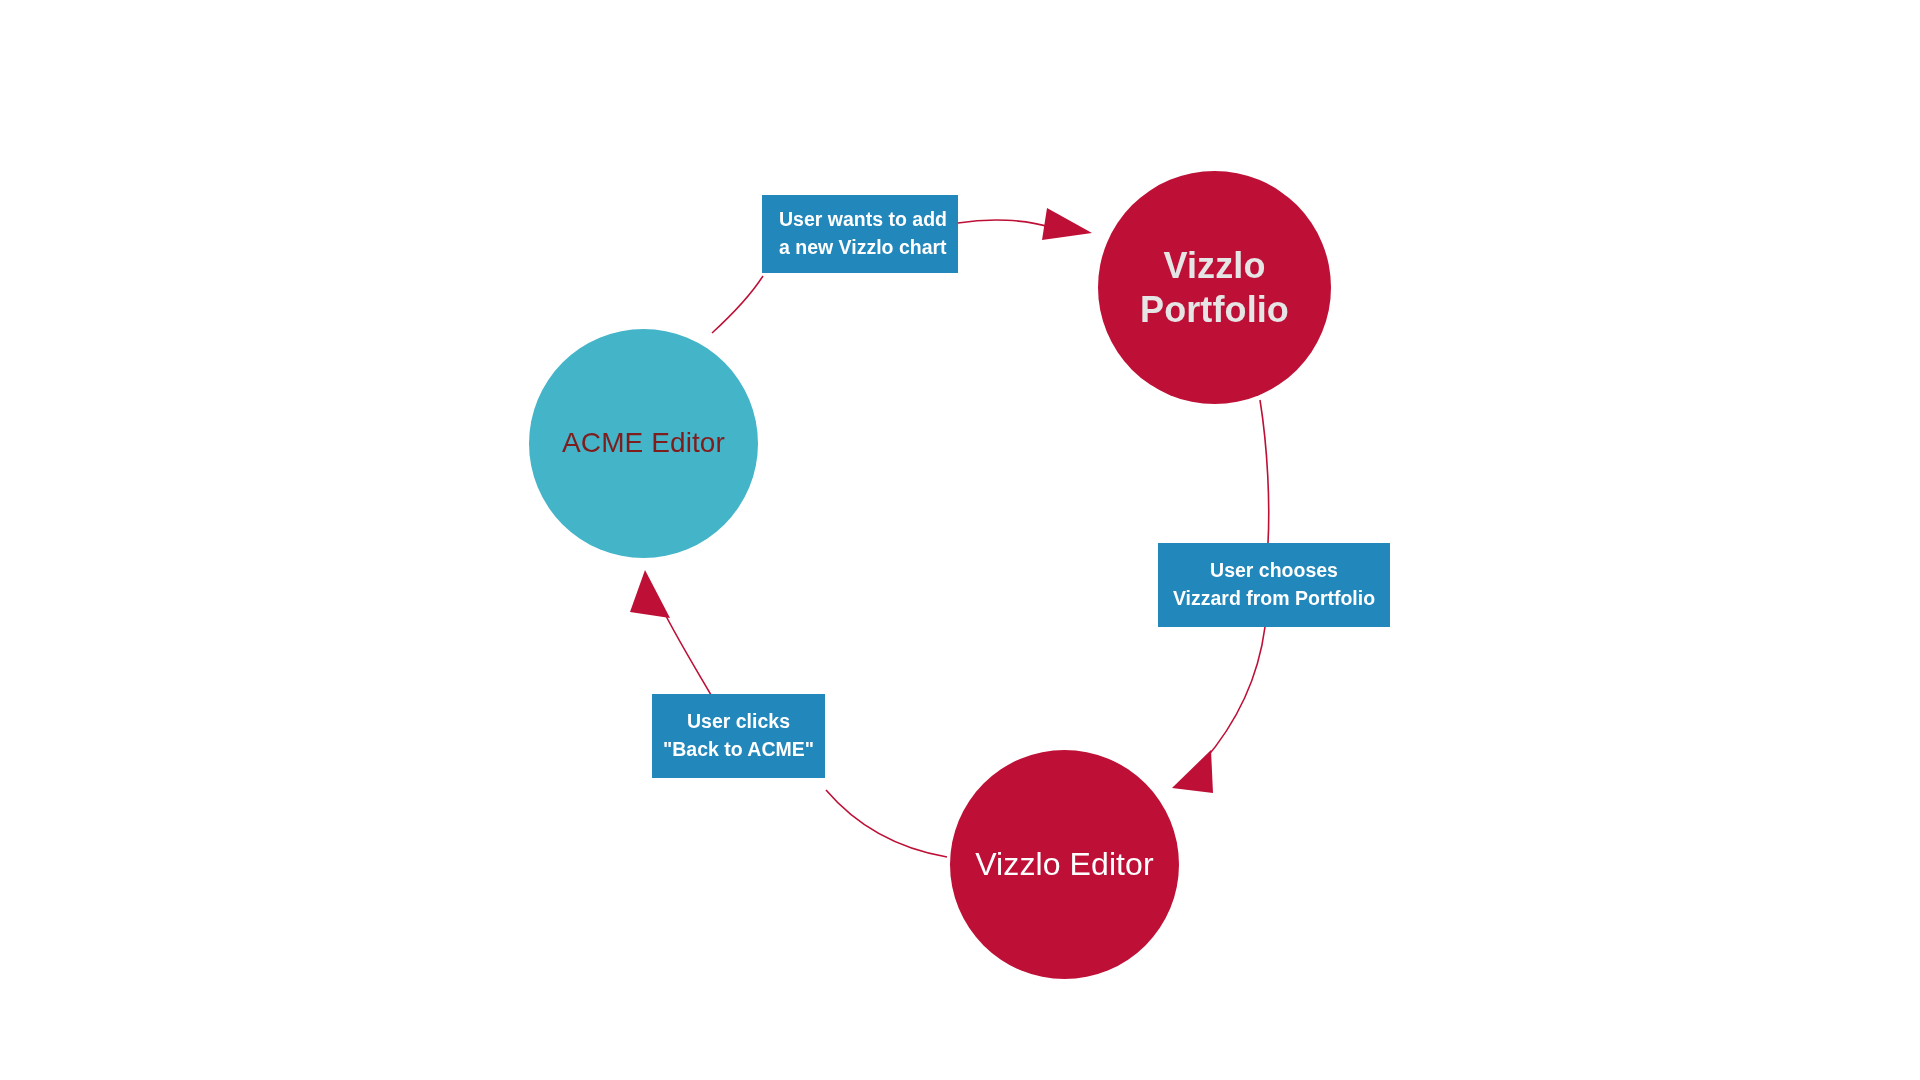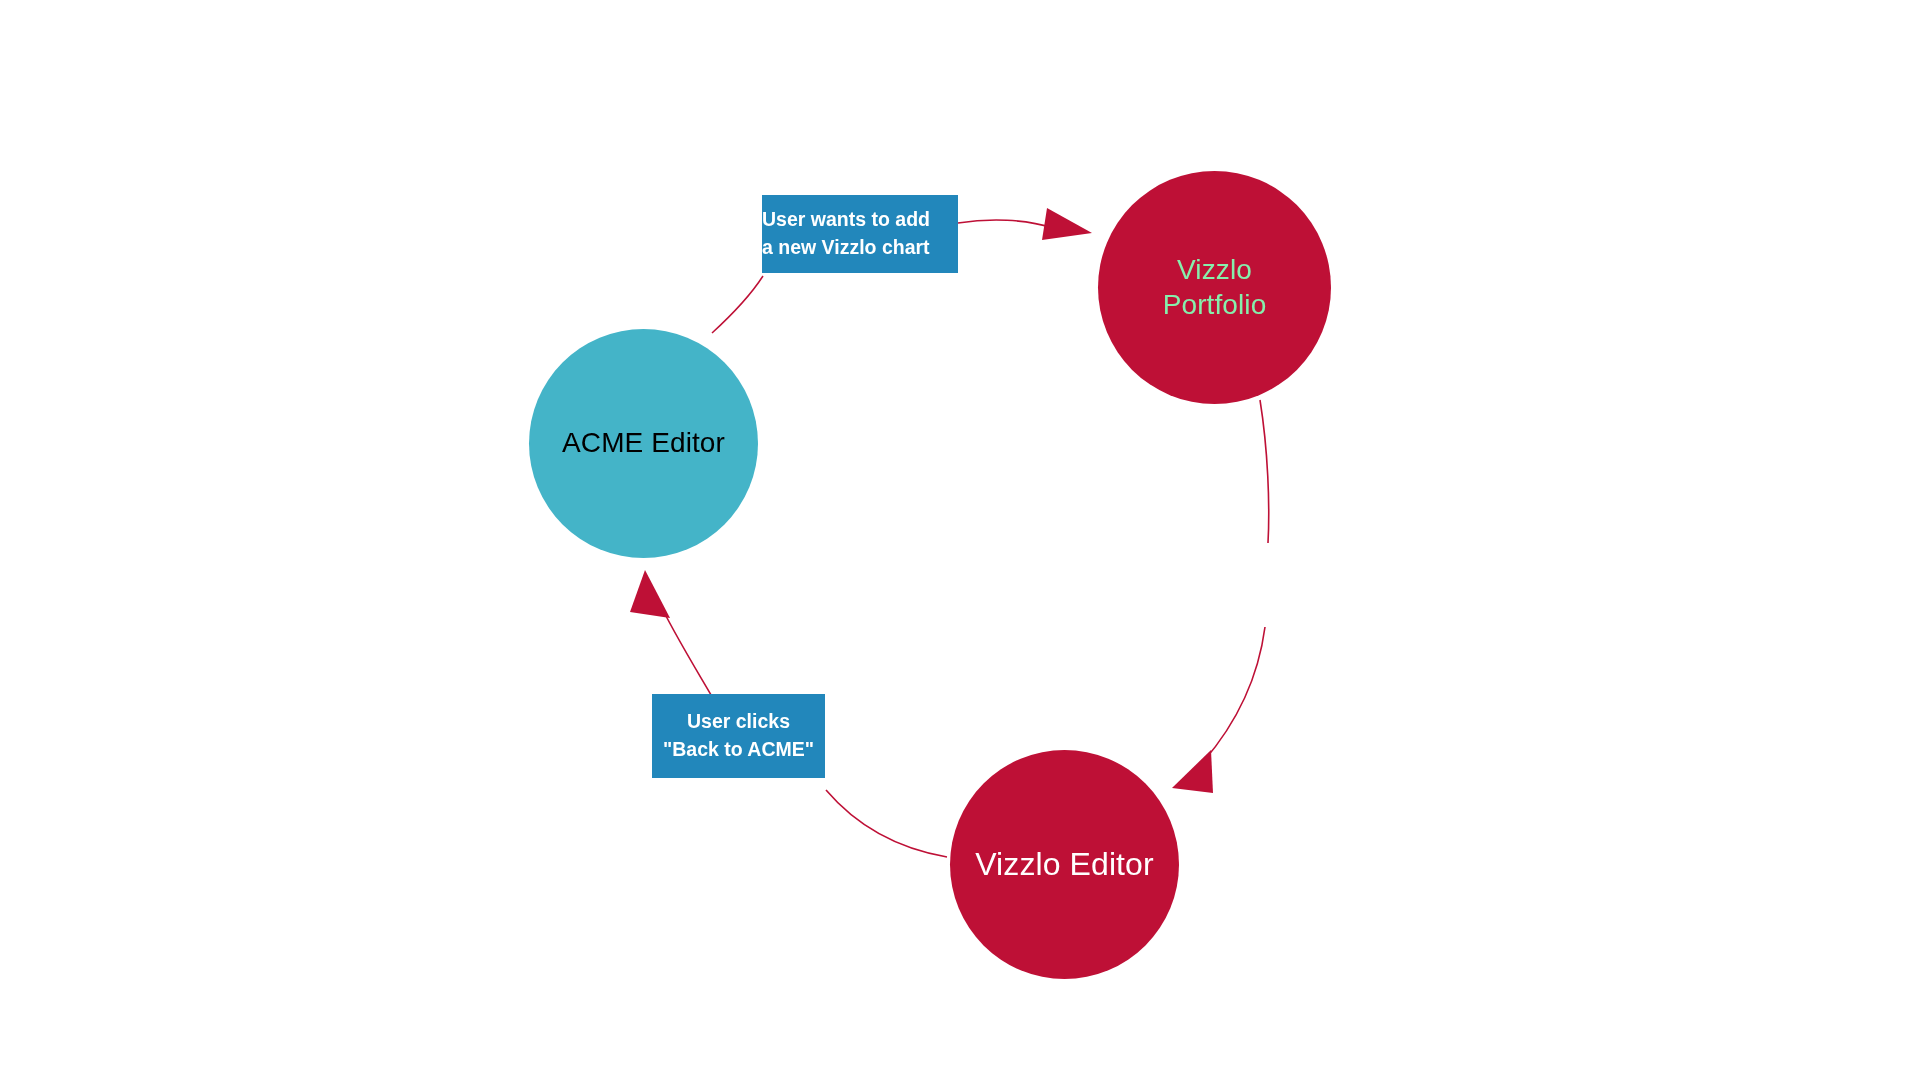--- a/index.html
+++ b/index.html
@@ -45,35 +45,35 @@
     letter-spacing: 0.1px;
   }
   #node-acme-editor {
     left: 529px;
     top: 329px;
     width: 229px;
     height: 229px;
     background: #44b4c8;
   }
   #node-acme-editor .node-label {
-    color: #000000;
+    color: #7f1d1d;
     font-size: 28px;
     font-weight: 400;
   }
   #node-vizzlo-portfolio {
     left: 1098px;
     top: 171px;
     width: 233px;
     height: 233px;
     background: #be1036;
   }
   #node-vizzlo-portfolio .node-label {
-    color: #86efac;
-    font-size: 28px;
-    font-weight: 400;
+    color: #e5e5e5;
+    font-size: 36px;
+    font-weight: 700;
   }
   #node-vizzlo-editor {
     left: 950px;
     top: 750px;
     width: 229px;
     height: 229px;
     background: #be1036;
   }
   #node-vizzlo-editor .node-label {
     color: #ffffff;
@@ -94,20 +94,21 @@
     font-weight: bold;
     line-height: 1.42;
     white-space: pre-line;
     width: 100%;
   }
   #step-box-add-chart {
     left: 762px;
     top: 195px;
     width: 196px;
     height: 78px;
+    padding-left: 17px;
   }
   #step-box-add-chart .step-text {
     text-align: left;
   }
   #step-box-choose-vizzard {
     left: 1158px;
     top: 543px;
     width: 232px;
     height: 84px;
     justify-content: center;
@@ -157,19 +158,23 @@
 
   <div class="node" id="node-vizzlo-editor">
     <span class="node-label">Vizzlo Editor</span>
   </div>
 
   <div class="step-box" id="step-box-add-chart">
     <span class="step-text">User wants to add
 a new Vizzlo chart</span>
   </div>
 
+  <div class="step-box" id="step-box-choose-vizzard">
+    <span class="step-text">User chooses
+Vizzard from Portfolio</span>
+  </div>
 
   <div class="step-box" id="step-box-back-to-acme">
     <span class="step-text">User clicks
 "Back to ACME"</span>
   </div>
 
 </div>
 
 </body></html>

